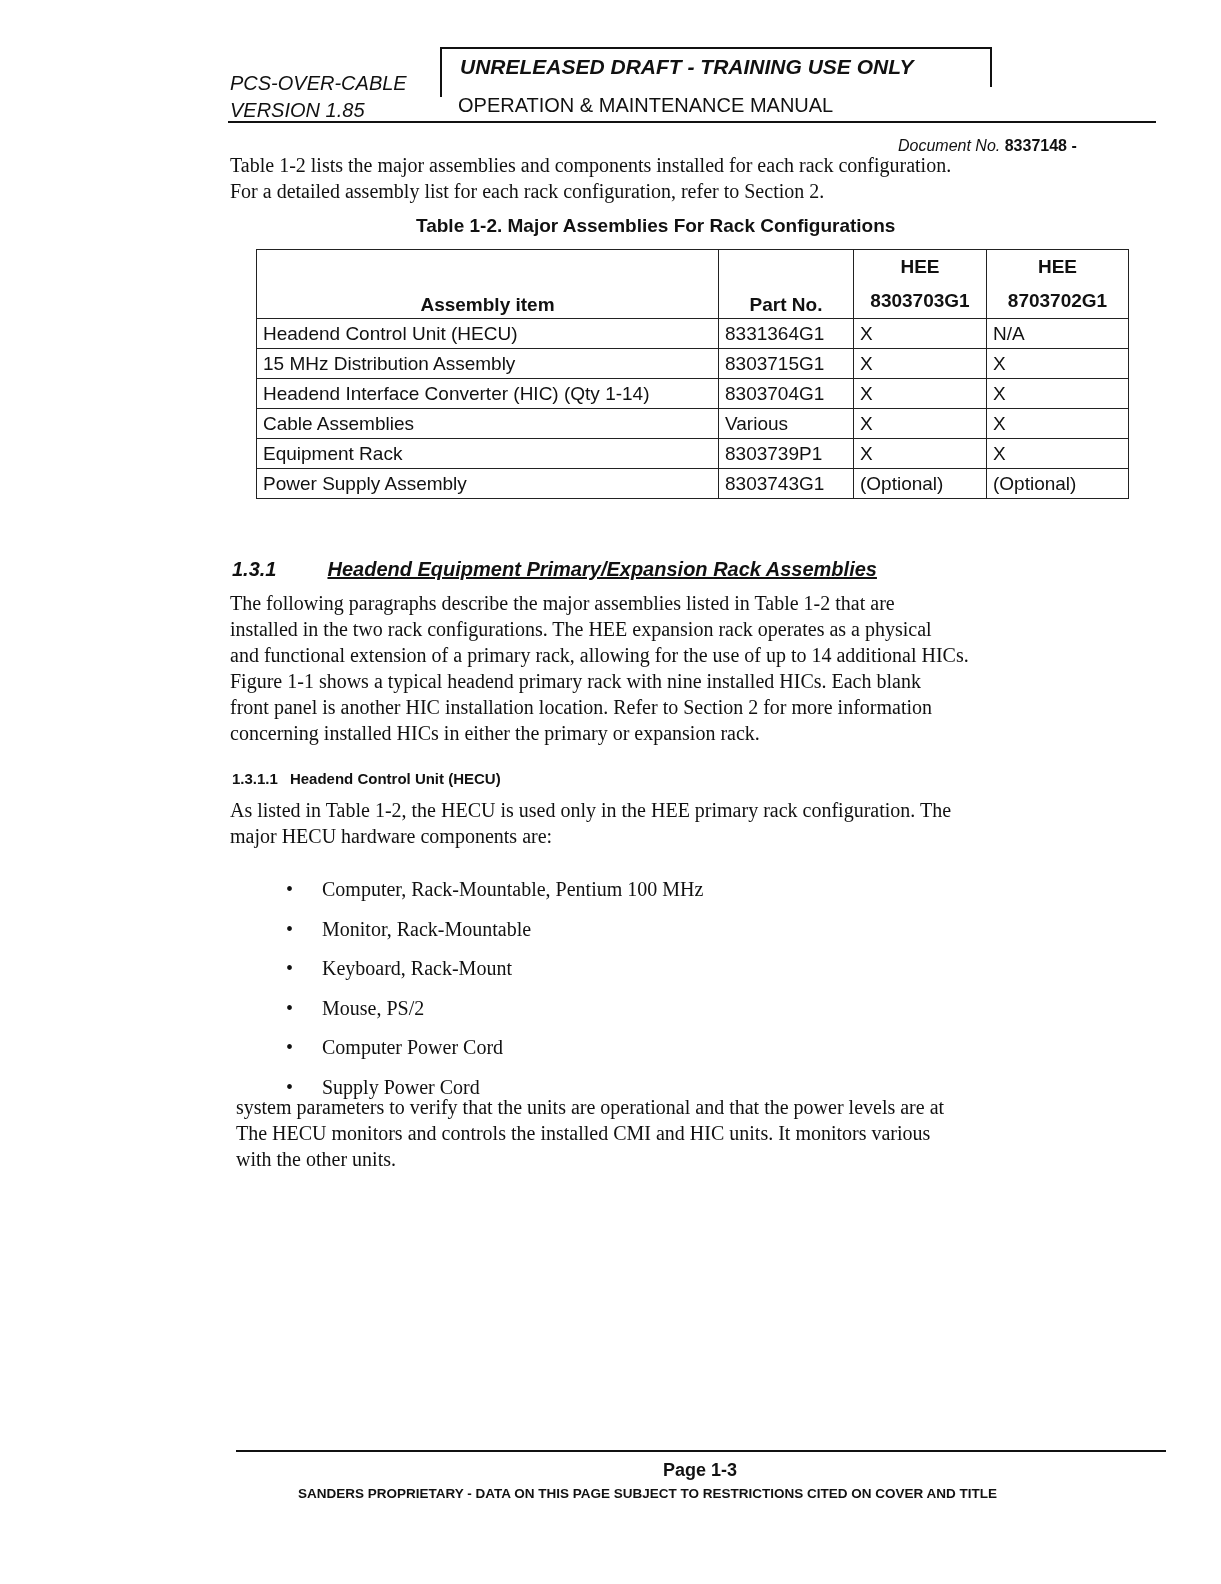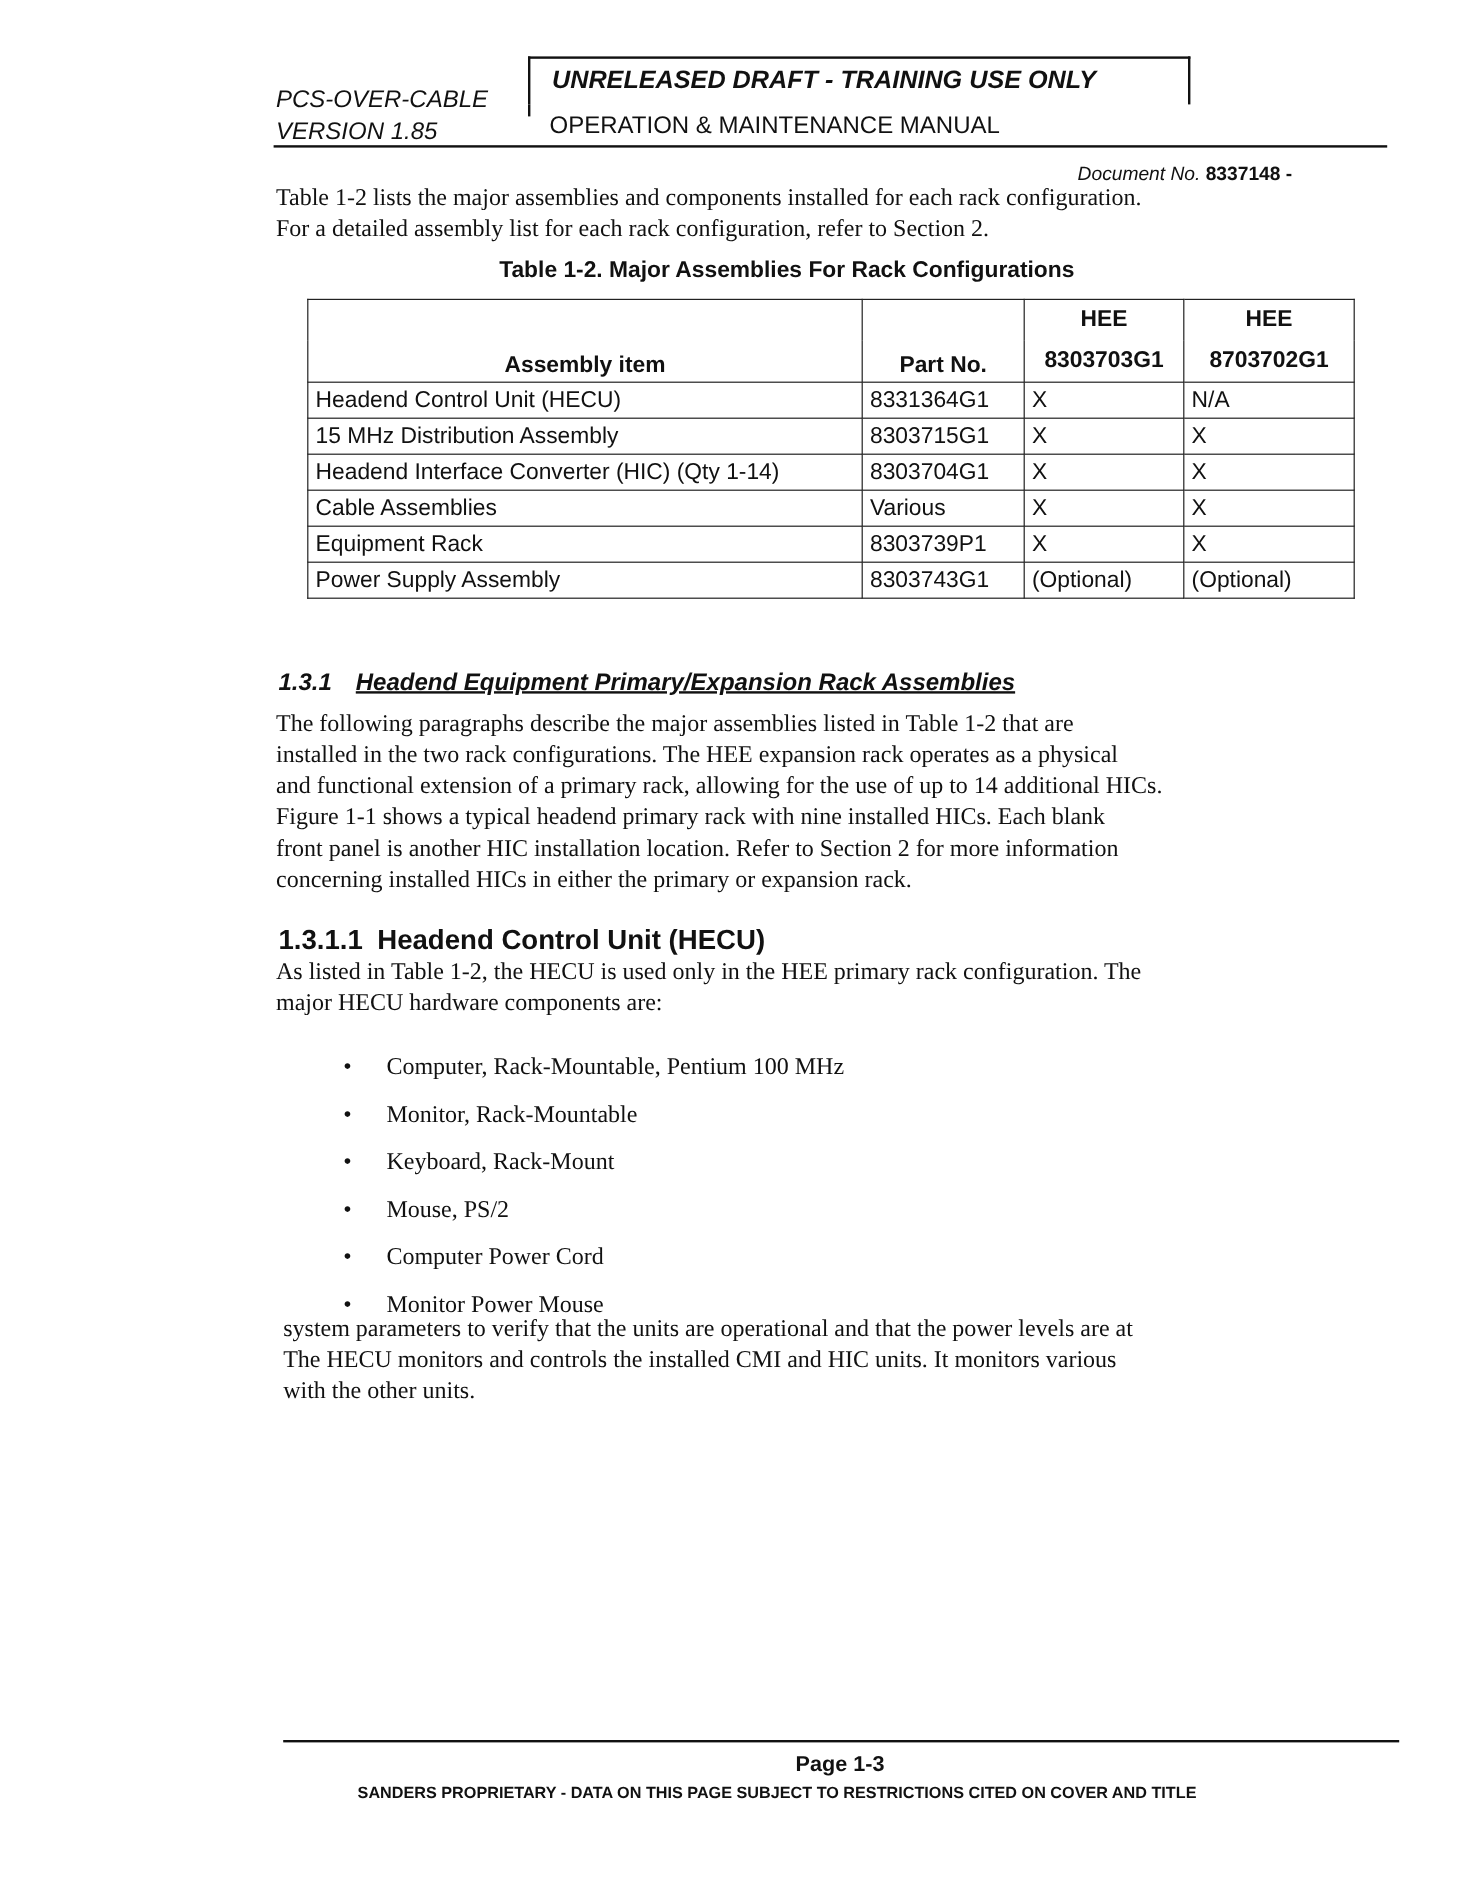--- a/index.html
+++ b/index.html
@@ -26,22 +26,22 @@
   table.asm td, table.asm th { border: 1.5px solid #222; padding: 0 6px; height: 29px; white-space: nowrap; text-align: left; font-weight: normal; }
   table.asm th { font-weight: bold; }
   table.asm thead th { height: 35px; }
   .c1 { width: 449px; }
   .c2 { width: 122px; }
   .c3 { width: 120px; }
   .c4 { width: 129px; }
 
   .sec-head { position: absolute; left: 232px; top: 558px; font-size: 20px; font-weight: bold; font-style: italic; }
   .sec-head .num { margin-right: 20px; }
-  .sec-head .ttl { text-decoration: underline; }
-  .sub-head { position: absolute; left: 232px; top: 770px; font-size: 23px; font-weight: bold; }
+  .sec-head .ttl { text-decoration: underline; margin-left: 31px; }
+  .sub-head { position: absolute; left: 232px; top: 770px; font-size: 15px; font-weight: bold; }
   .sub-head .num { margin-right: 12px; }
 
   ul.bullets { position: absolute; left: 270px; top: 862px; margin: 16px; padding: 0; list-style: none; font-size: 20px; }
   ul.bullets li { height: 39.5px; position: relative; padding-left: 36px; }
   ul.bullets li::before { content: "\2022"; position: absolute; left: 0; top: 0; }
 
   .ftr-rule { position: absolute; left: 236px; top: 1450px; width: 930px; height: 2px; background: #111; }
   .ftr-page { position: absolute; left: 0; width: 1400px; top: 1460px; text-align: center; font-size: 18px; font-weight: bold; }
   .ftr-prop { position: absolute; left: 298px; top: 1486px; font-size: 13.5px; font-weight: bold; }
 </style>
@@ -141,21 +141,21 @@
   <div>As listed in Table 1-2, the HECU is used only in the HEE primary rack configuration. The</div>
   <div>major HECU hardware components are:</div>
 </div>
 
 <ul class="bullets serif">
   <li>Computer, Rack-Mountable, Pentium 100 MHz</li>
   <li>Monitor, Rack-Mountable</li>
   <li>Keyboard, Rack-Mount</li>
   <li>Mouse, PS/2</li>
   <li>Computer Power Cord</li>
-  <li>Monitor Power Mouse</li>
+  <li>Supply Power Cord</li>
 </ul>
 
 <div class="para serif" style="top:1094px; left:236px;">
   <div>system parameters to verify that the units are operational and that the power levels are at</div>
   <div>The HECU monitors and controls the installed CMI and HIC units. It monitors various</div>
   <div>with the other units.</div>
 </div>
 
 <div class="ftr-rule"></div>
 <div class="ftr-page sans">Page 1-3</div>

